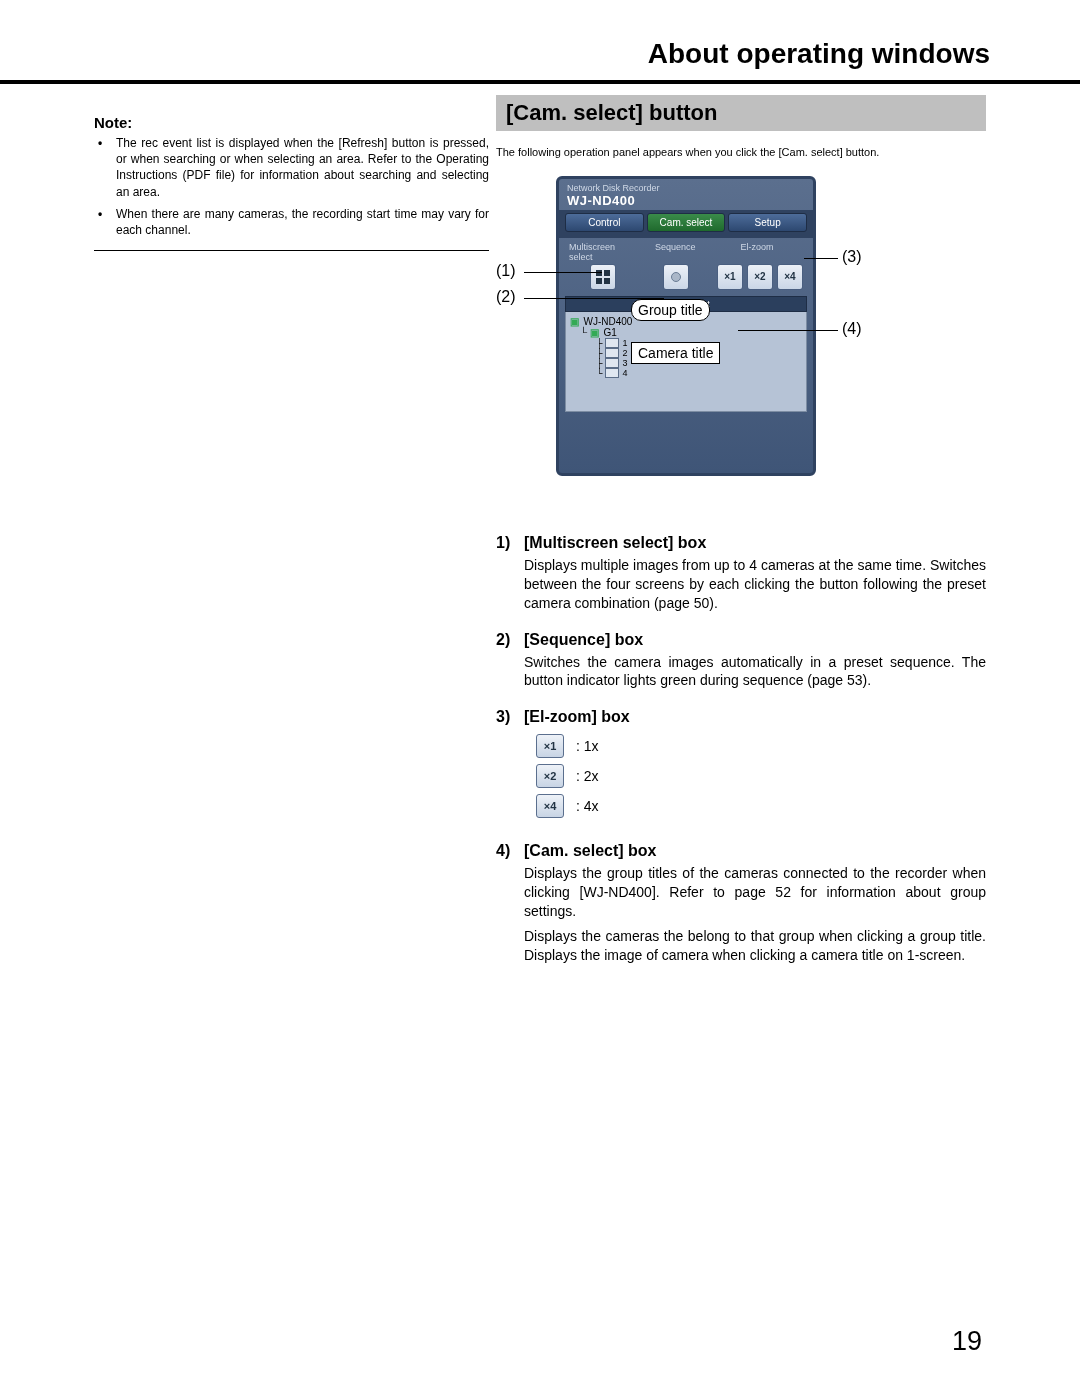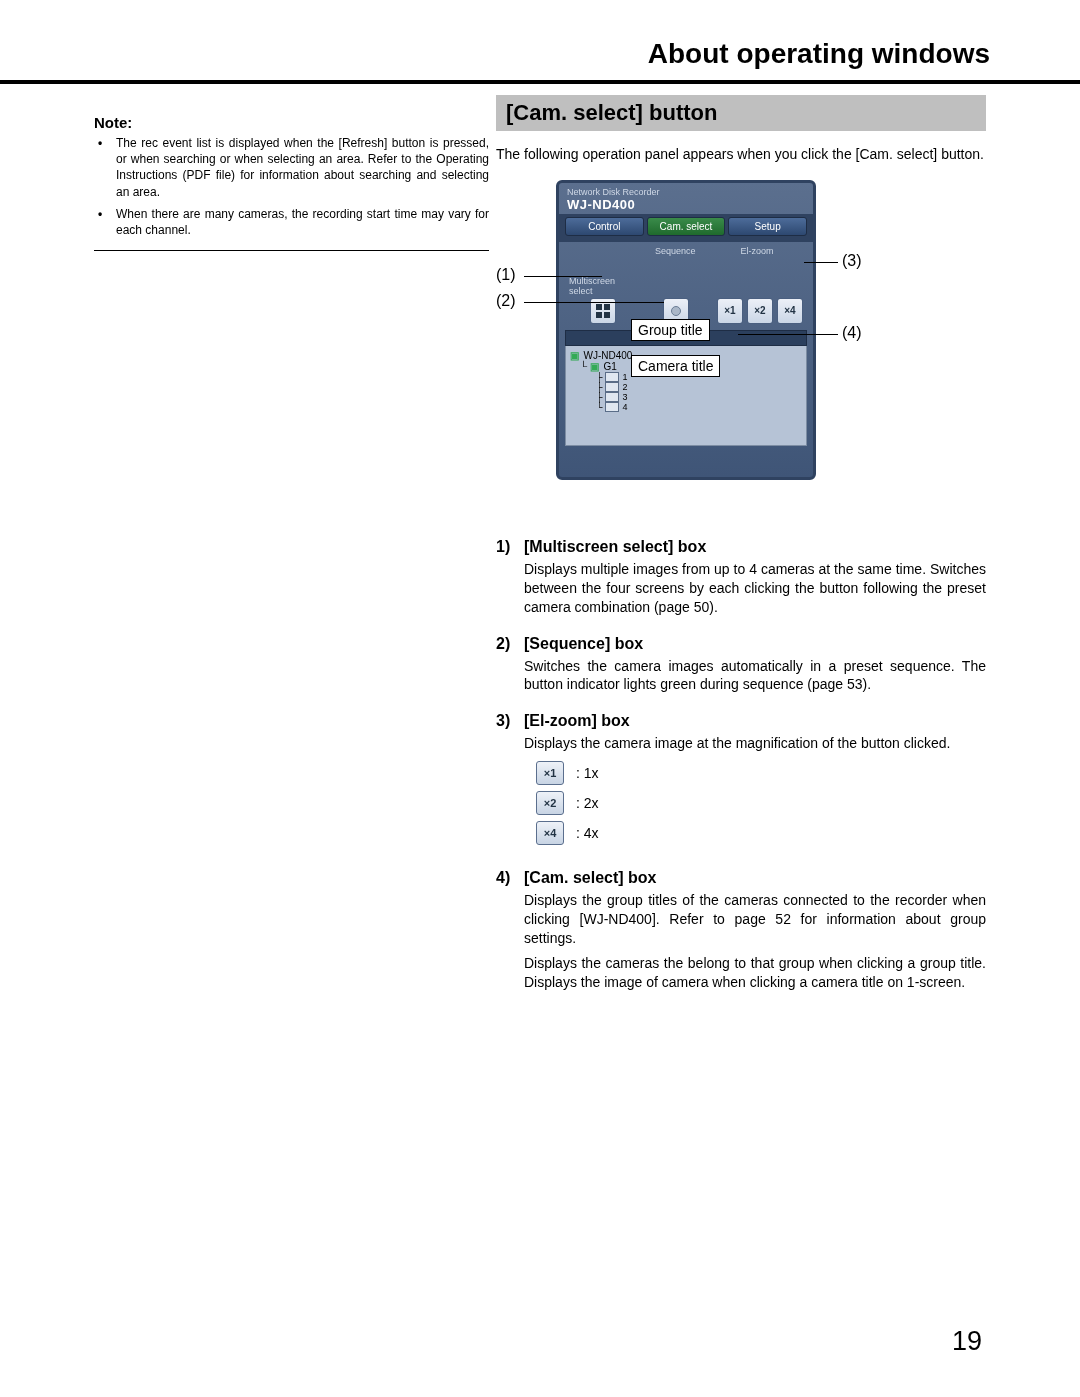--- a/index.html
+++ b/index.html
@@ -71,21 +71,21 @@
     width: 490px;
   }
   .section-heading {
     background: #bfbfbf;
     font-size: 22px;
     font-weight: bold;
     padding: 5px 10px;
     margin-bottom: 14px;
   }
   .intro-para {
-    font-size: 14px;
+    font-size: 11px;
     line-height: 1.35;
     text-align: justify;
     margin-bottom: 16px;
   }
   
   .figure-wrap {
     position: relative;
     height: 340px;
     margin-bottom: 10px;
   }
@@ -121,21 +121,21 @@
     border: 1px solid #1e2d45;
     background: linear-gradient(#4d6c9a, #2d4870);
   }
   .tab.active { background: linear-gradient(#3a8b4a, #1f6a2d); }
   .row-labels {
     display: flex;
     font-size: 9px;
     color: #cfd8e6;
     padding: 4px 10px 2px 10px;
   }
-  .row-labels span:nth-child(1){ flex:1;margin-top:30px; }
+  .row-labels span:nth-child(1){ flex:1; }
   .row-labels span:nth-child(2){ flex:1; text-align:center; }
   .row-labels span:nth-child(3){ flex:1.3; text-align:center; }
   .row-buttons {
     display: flex;
     align-items: center;
     gap: 6px;
     padding: 0 10px 6px 10px;
   }
   .cell { flex:1; display:flex; justify-content:center; }
   .cell.right { flex:1.3; justify-content:flex-end; gap:4px; }
@@ -310,22 +310,22 @@
 
     <div class="callout" style="left:320px; top:72px; width:50px;">
       <div class="ln" style="left:-12px; width:34px;"></div>
       <span style="margin-left:26px;">(3)</span>
     </div>
     <div class="callout" style="left:320px; top:144px; width:50px;">
       <div class="ln" style="left:-78px; width:100px;"></div>
       <span style="margin-left:26px;">(4)</span>
     </div>
 
-    <div class="anno-box" style="left:135px; top:139px;">Group title</div>
-    <div class="anno-box" style="left:135px; top:175px;">Camera title</div>
+    <div class="anno-box" style="left:135px; top:123px;border-radius:10px;">Group title</div>
+    <div class="anno-box" style="left:135px; top:166px;">Camera title</div>
   </div>
 
   <div class="def">
     <div class="n">1)</div>
     <div>
       <div class="h">[Multiscreen select] box</div>
       <div class="b">Displays multiple images from up to 4 cameras at the same time. Switches between the four screens by each clicking the button following the preset camera combination (page 50).</div>
     </div>
   </div>
 
@@ -334,21 +334,20 @@
     <div>
       <div class="h">[Sequence] box</div>
       <div class="b">Switches the camera images automatically in a preset sequence. The button indicator lights green during sequence (page 53).</div>
     </div>
   </div>
 
   <div class="def">
     <div class="n">3)</div>
     <div style="flex:1;">
       <div class="h">[El-zoom] box</div>
-      <div class="b">Displays the camera image at the magnification of the button clicked.</div>
       <div class="zoom-list">
         <div class="zoom-row">
           <div class="zoom-btn">×1</div>
           <div class="zoom-lab">:  1x</div>
         </div>
         <div class="zoom-row">
           <div class="zoom-btn">×2</div>
           <div class="zoom-lab">:  2x</div>
         </div>
         <div class="zoom-row">

